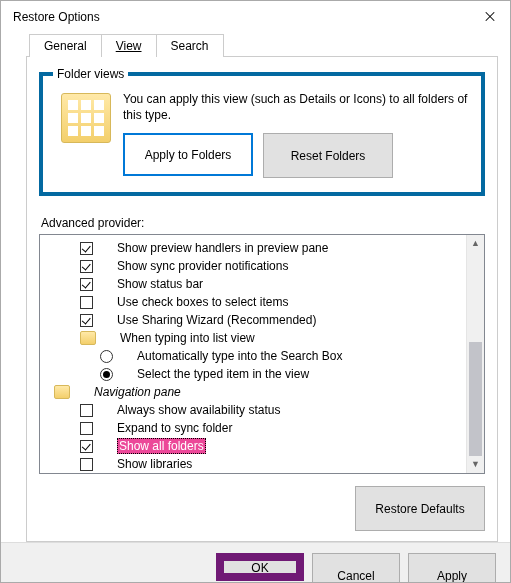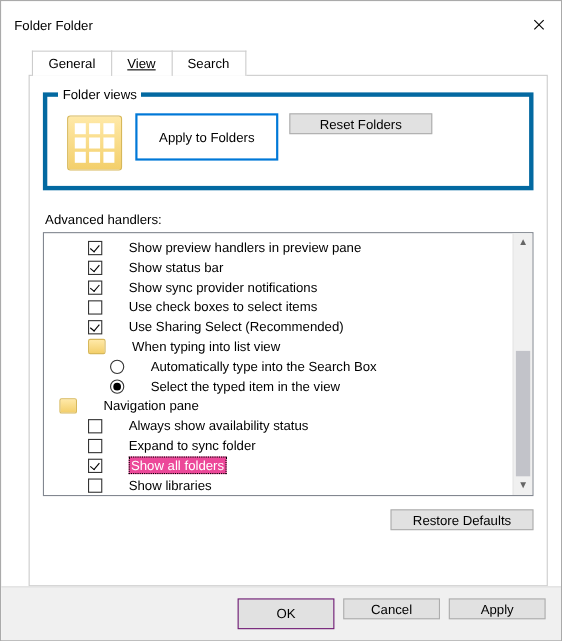--- a/index.html
+++ b/index.html
@@ -59,21 +59,21 @@
       linear-gradient(#fff,#fff) 13px 13px/10px 10px no-repeat,
       linear-gradient(#fff,#fff) 26px 13px/10px 10px no-repeat,
       linear-gradient(#fff,#fff) 0 26px/10px 10px no-repeat,
       linear-gradient(#fff,#fff) 13px 26px/10px 10px no-repeat,
       linear-gradient(#fff,#fff) 26px 26px/10px 10px no-repeat;
   }
   .fv-text{flex:1;}
   .fv-desc{margin:0 0 10px 0;line-height:1.35;}
   .fv-buttons{display:flex;gap:10px;}
   .btn{
-    min-width:130px;height:19px;border:1px solid #adadad;background:#e1e1e1;
+    min-width:130px;height:45px;border:1px solid #adadad;background:#e1e1e1;
     font:inherit;padding:0 12px;cursor:default;
   }
   .btn.primary-outline{border:2px solid #0078d7;background:#fff;height:43px;}
   .adv-label{margin:6px 0 4px 2px;}
   .adv-box{
     border:1px solid #828790;height:238px;overflow:hidden;position:relative;
     background:#fff;
   }
   .adv-scroll{
     position:absolute;right:0;top:0;bottom:0;width:17px;background:#f0f0f0;
@@ -106,90 +106,91 @@
     width:14px;height:12px;flex:0 0 14px;
     background:linear-gradient(#ffe9a8,#f3cf6b);border:1px solid #d7b85a;border-radius:2px;
   }
   .sel{background:#ec4899;color:#fff;padding:0 1px;border:1px dotted #000;}
   .restore-row{display:flex;justify-content:flex-end;margin-top:12px;}
   .dialog-buttons{
     display:flex;gap:8px;justify-content:flex-end;padding:10px 14px;background:#f0f0f0;
     border-top:1px solid #ddd;
   }
   .dialog-buttons .btn{min-width:88px;}
-  .dialog-buttons .btn.default{border:1px solid #701a75;background:#e1e1e1;height:28px;}
+  .dialog-buttons .btn.default{border:8px solid #701a75;background:#e1e1e1;height:28px;}
 </style>
 </head>
 <body>
 
 <div class="titlebar">
-  <span class="title">Folder Folder</span>
+  <span class="title">Restore Options</span>
   <span class="close-icon"></span>
 </div>
 
 <div class="client">
 
   <div class="tabs">
     <div class="tab">General</div>
     <div class="tab active">View</div>
     <div class="tab">Search</div>
   </div>
 
   <div class="tab-page">
 
     <fieldset class="folder-views">
       <legend>Folder views</legend>
       <div class="fv-row">
         <div class="folder-icon-shape"></div>
         <div class="fv-text">
+          <p class="fv-desc">You can apply this view (such as Details or Icons) to all folders of this type.</p>
           <div class="fv-buttons">
             <button class="btn primary-outline">Apply to Folders</button>
             <button class="btn">Reset Folders</button>
           </div>
         </div>
       </div>
     </fieldset>
 
-    <div class="adv-label">Advanced handlers:</div>
+    <div class="adv-label">Advanced provider:</div>
 
     <div class="adv-box">
       <div class="tree" id="tree">
           <div class="row level2">
             <span class="chk checked"></span>
             <span>Show preview handlers in preview pane</span>
           </div>
           <div class="row level2">
             <span class="chk checked"></span>
+            <span>Show sync provider notifications</span>
+          </div>
+          <div class="row level2">
+            <span class="chk checked"></span>
             <span>Show status bar</span>
           </div>
           <div class="row level2">
-            <span class="chk checked"></span>
-            <span>Show sync provider notifications</span>
-          </div>
-          <div class="row level2">
             <span class="chk"></span>
             <span>Use check boxes to select items</span>
           </div>
           <div class="row level2">
             <span class="chk checked"></span>
-            <span>Use Sharing Select (Recommended)</span>
+            <span>Use Sharing Wizard (Recommended)</span>
           </div>
           <div class="row level2">
             <span class="mini-folder"></span>
             <span>When typing into list view</span>
           </div>
           <div class="row level3">
             <span class="radio"></span>
             <span>Automatically type into the Search Box</span>
           </div>
           <div class="row level3">
             <span class="radio checked"></span>
             <span>Select the typed item in the view</span>
           </div>
-          <div class="row" style="padding-left: 8px;">
+          <div class="row" style="padding-left: 8px; font-style: italic;">
             <span class="mini-folder"></span>
             <span>Navigation pane</span>
           </div>
           <div class="row level2">
             <span class="chk"></span>
             <span>Always show availability status</span>
           </div>
           <div class="row level2">
             <span class="chk"></span>
             <span>Expand to sync folder</span>

